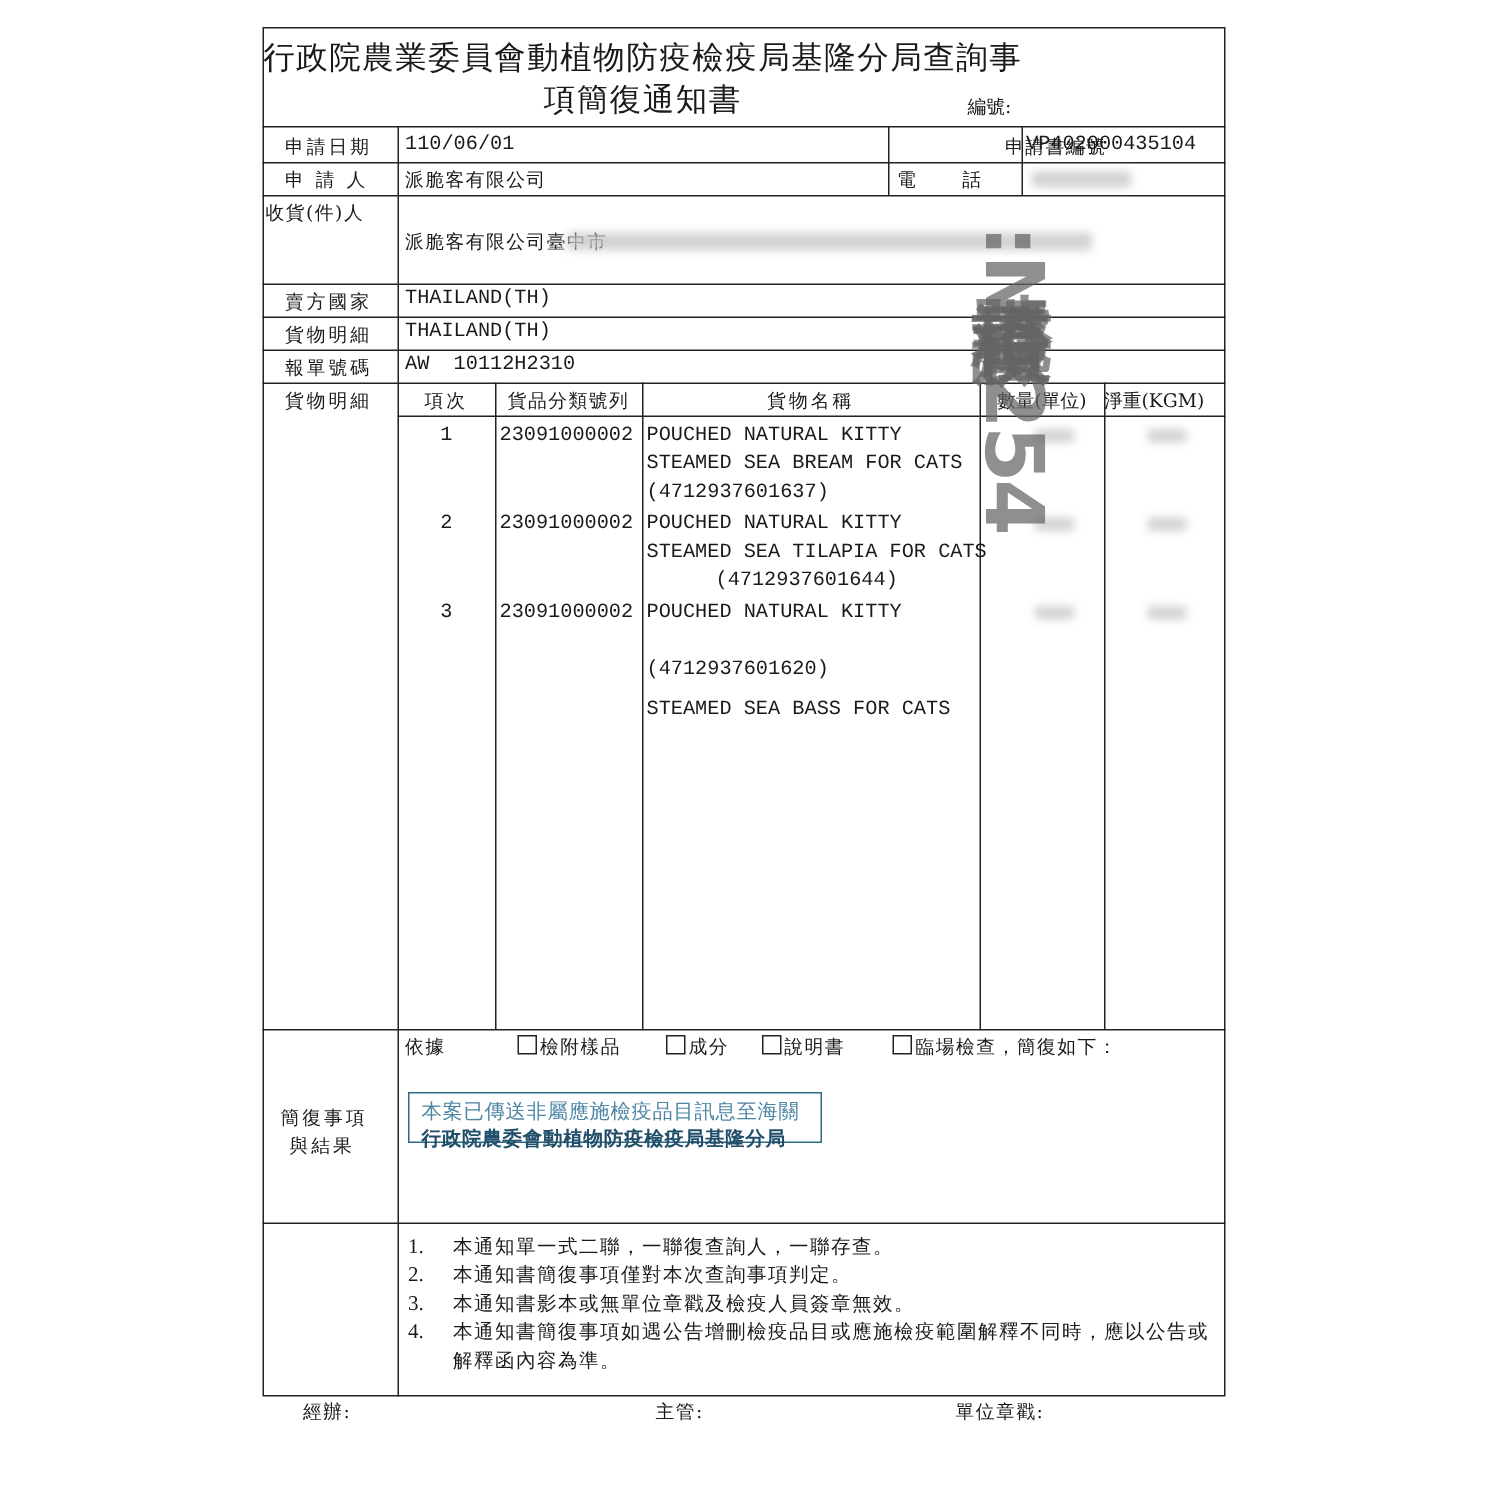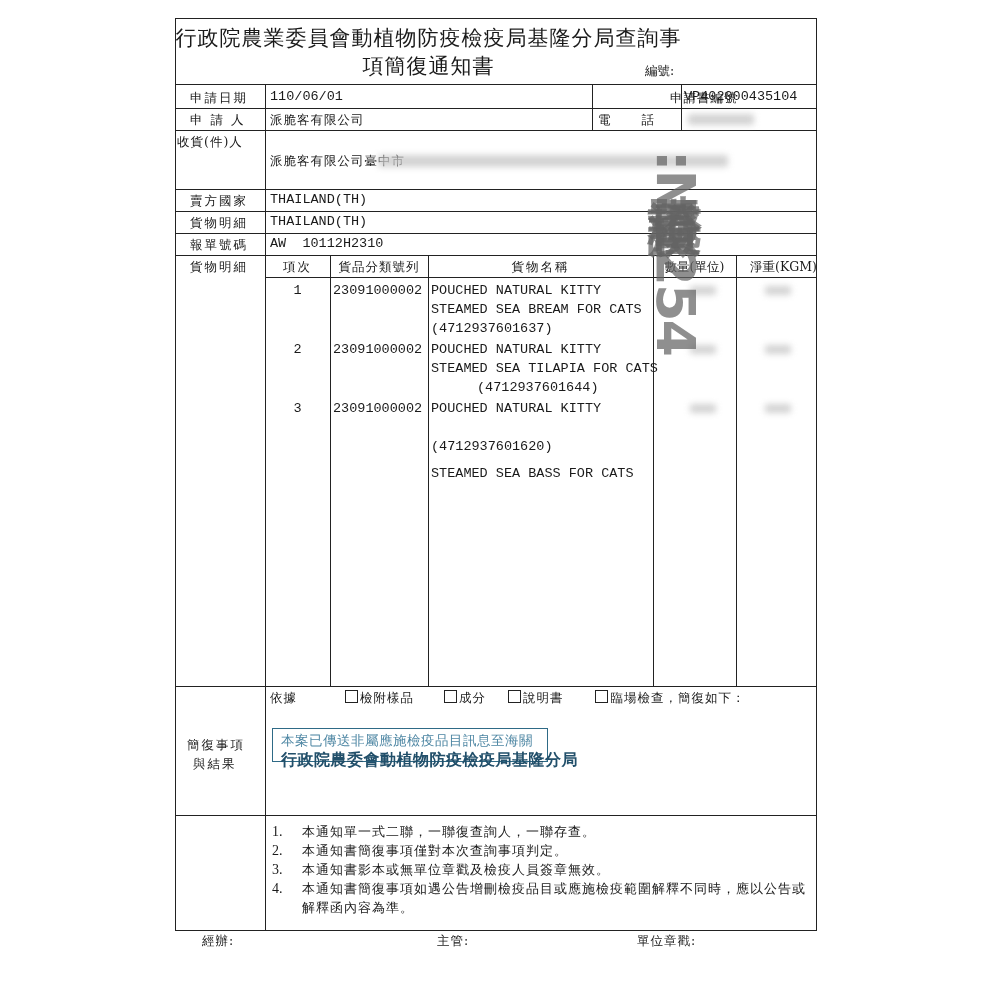--- a/index.html
+++ b/index.html
@@ -16,21 +16,21 @@
     .lbl { position: absolute; font-size: 12.5px; letter-spacing: 2px; }
     .mono { font-family: "Liberation Mono", "DejaVu Sans Mono", monospace; font-size: 13.5px; }
     .blur { position: absolute; background: #c8c8c8; filter: blur(3px); opacity: 0.8; border-radius: 2px; }
     .watermark { position: absolute; left: 640px; top: 160px; width: 70px; height: 560px;
       font-family: "DejaVu Sans", "Liberation Sans", sans-serif; font-size: 54px;
       color: rgba(100,100,100,0.72); writing-mode: vertical-rl; line-height: 70px;
       letter-spacing: -2px; font-weight: bold; pointer-events: none; }
     .stamp { position: absolute; left: 272px; top: 728px; width: 276px; height: 34px;
       border: 1.5px solid #2e6a86; color: #2a5d78; box-sizing: border-box; padding: 3px 8px; }
     .stamp .l1 { font-size: 13.5px; color: #4d86a3; letter-spacing: 0.5px; white-space: nowrap; }
-    .stamp .l2 { font-size: 16px; font-weight: bold; color: #214f6a; letter-spacing: 0.5px; white-space: nowrap; }
+    .stamp .l2 { font-size: 13px; font-weight: bold; color: #214f6a; letter-spacing: 0.5px; white-space: nowrap; }
     .notes { position: absolute; left: 272px; top: 822px; font-size: 13px; line-height: 19px; }
     .notes .row { display: flex; }
     .notes .n { width: 30px; font-family: "Liberation Serif", serif; font-size: 14px; }
     .notes .t { width: 510px; letter-spacing: 1px; }
     .cb { display: inline-block; width: 11px; height: 11px; border: 1px solid #222;
       vertical-align: -1px; margin-right: 2px; }
     .gitem { position: absolute; font-size: 13.5px; line-height: 19.5px; }
   </style>
 </head>
 <body>
@@ -82,21 +82,21 @@
 <div class="abs mono" style="left:270px;top:214px;">THAILAND(TH)</div>
 
 <div class="lbl" style="left:190px;top:237px;">報單號碼</div>
 <div class="abs mono" style="left:270px;top:236px;white-space:pre;">AW  10112H2310</div>
 
 <div class="lbl" style="left:190px;top:259px;">貨物明細</div>
 <div class="abs small" style="left:265px;top:259px;width:65px;text-align:center;letter-spacing:2px;">項次</div>
 <div class="abs small" style="left:330px;top:259px;width:98px;text-align:center;letter-spacing:1px;">貨品分類號列</div>
 <div class="abs small" style="left:428px;top:259px;width:225px;text-align:center;letter-spacing:2px;">貨物名稱</div>
 <div class="abs small" style="left:653px;top:259px;width:83px;text-align:center;">數量(單位)</div>
-<div class="abs small" style="left:736px;top:259px;width:81px;text-align:right;">淨重(KGM)</div>
+<div class="abs small" style="left:736px;top:259px;width:81px;text-align:left;">淨重(KGM)</div>
 
 <div>
   <div class="gitem mono" style="left:265px;top:281px;width:65px;text-align:center;">1</div>
   <div class="gitem mono" style="left:333px;top:281px;">23091000002</div>
   <div class="gitem mono" style="left:431px;top:281px;">POUCHED NATURAL KITTY</div>
   <div class="gitem mono" style="left:431px;top:300px;white-space:nowrap;">STEAMED SEA BREAM FOR CATS</div>
   <div class="gitem mono" style="left:431px;top:319px;">(4712937601637)</div>
   <div class="blur" style="left:690px;top:286px;width:26px;height:9px;"></div>
   <div class="blur" style="left:765px;top:286px;width:26px;height:9px;"></div>
 </div>

